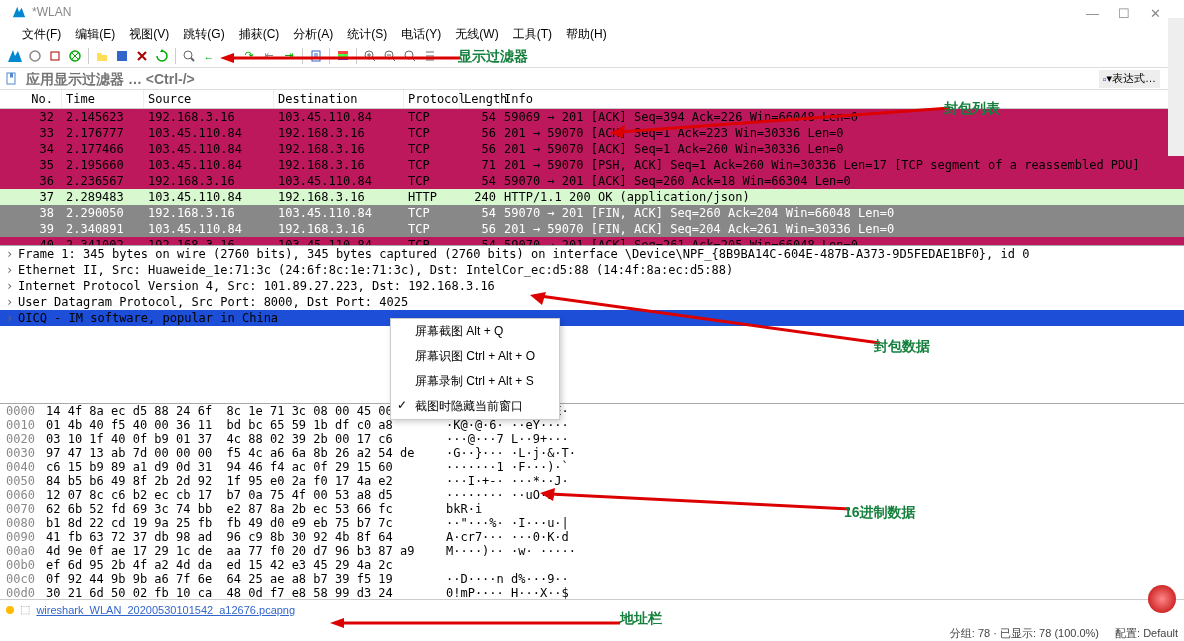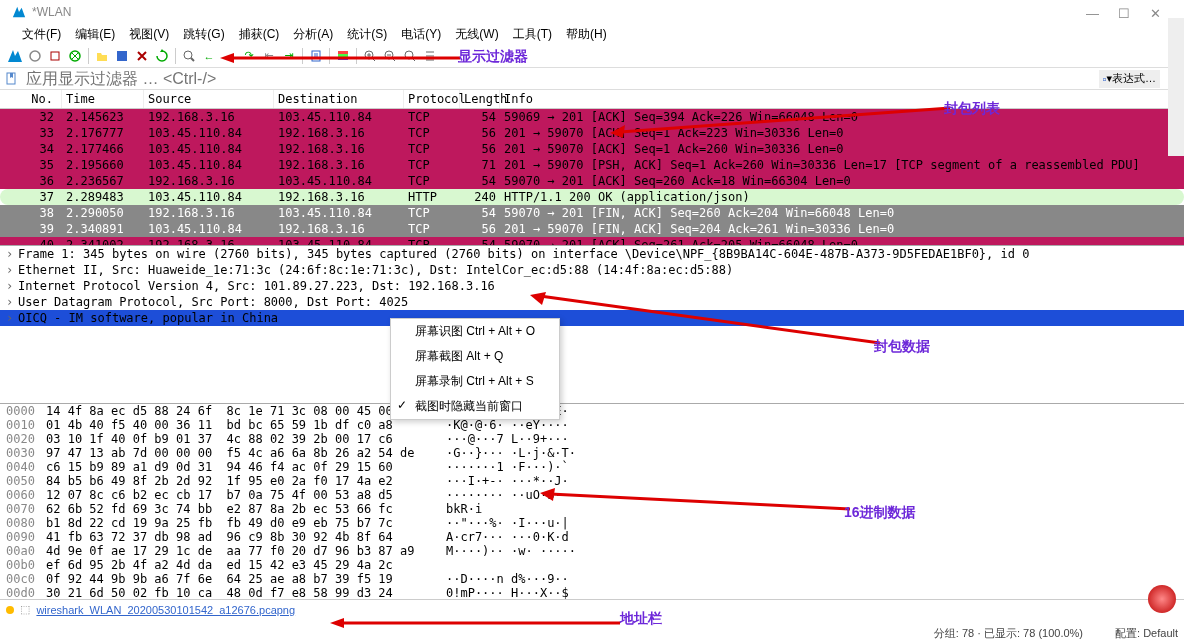--- a/index.html
+++ b/index.html
@@ -13,60 +13,60 @@
     
     .menubar { height: 20px; display: flex; padding: 0 16px; gap: 2px; align-items: center; }
     .menu-item { padding: 2px 6px; font-size: 12px; cursor: pointer; }
     
     .toolbar { height: 24px; display: flex; align-items: center; padding: 2px 6px; gap: 2px; border-bottom: 1px solid #ddd; }
     .tb-btn { width: 18px; height: 18px; display: flex; align-items: center; justify-content: center; cursor: pointer; }
     .tb-sep { width: 1px; height: 16px; background: #ccc; margin: 0 2px; }
     
     .filter-bar { height: 22px; display: flex; align-items: center; padding: 2px 4px; border-bottom: 1px solid #ddd; position: relative; }
     .filter-icon { width: 16px; height: 16px; margin-right: 2px; }
-    .filter-input { flex: 1; border: none; outline: none; font-size: 16px; padding: 2px 4px; color: #737373; background: transparent; }
+    .filter-input { flex: 1; border: none; outline: none; font-size: 14px; padding: 2px 4px; color: #737373; background: transparent; font-weight: bold; }
     .filter-right { display: flex; gap: 2px; }
     
     .packet-list { height: 156px; overflow: auto; border-bottom: 1px solid #aaa; font-family: Consolas, monospace; font-size: 12px; }
     .pl-header { display: flex; background: #fff; border-bottom: 1px solid #ccc; position: sticky; top: 0; }
     .pl-header > div { padding: 2px 4px; border-right: 1px solid #eee; }
     .pl-row { display: flex; }
     .pl-row > div { padding: 1px 4px; white-space: nowrap; overflow: hidden; }
     .col-no { width: 62px; text-align: right; padding-right: 8px !important; }
     .col-time { width: 82px; }
     .col-src { width: 130px; }
     .col-dst { width: 130px; }
     .col-proto { width: 56px; }
     .col-len { width: 40px; text-align: right; }
     .col-info { flex: 1; }
     .row-tcp { background: #be185d; }
-    .row-http { background: #d8f8d0; border-radius: 8px; }
+    .row-http { background: #d8f8d0; }
     .row-selected { background: #888; color: #fff; }
     
     .packet-details { height: 158px; border-bottom: 1px solid #aaa; overflow: auto; font-family: Consolas, monospace; font-size: 12px; position: relative; background: #fff; }
     .pd-row { padding: 1px 4px 1px 18px; white-space: nowrap; position: relative; }
     .pd-row::before { content: '›'; position: absolute; left: 6px; color: #666; }
     .pd-highlight { background: #1d4ed8; }
     
     .packet-bytes { height: 195px; overflow: auto; font-family: Consolas, monospace; font-size: 12px; background: #fff; }
     .pb-row { display: flex; padding: 0 6px; white-space: pre; }
     .pb-offset { width: 40px; color: #888; }
     .pb-hex { width: 400px; }
     .pb-ascii { flex: 1; }
     
     .statusbar { height: 20px; border-top: 1px solid #ccc; display: flex; align-items: center; padding: 0 6px; font-size: 11px; color: #444; }
     .sb-left { display: flex; align-items: center; gap: 6px; }
     .sb-dot { width: 8px; height: 8px; border-radius: 50%; }
-    .sb-right { margin-left: auto; display: flex; gap: 32px; margin-top: 48px; }
+    .sb-right { margin-left: auto; display: flex; gap: 16px; margin-top: 48px; }
     
     .context-menu { position: absolute; left: 390px; top: 318px; background: #fff; border: 1px solid #ccc; box-shadow: 2px 2px 6px rgba(0,0,0,0.2); font-size: 12px; z-index: 100; }
     .cm-item { padding: 4px 24px 4px 24px; cursor: pointer; position: relative; }
     .cm-item.checked::before { content: '✓'; position: absolute; left: 6px; }
     
-    .annotation { position: absolute; color: #6d28d9; font-size: 14px; font-weight: bold; z-index: 50; pointer-events: none; }
+    .annotation { position: absolute; color: #15803d; font-size: 14px; font-weight: bold; z-index: 50; pointer-events: none; }
     .arrow { position: absolute; z-index: 49; pointer-events: none; }
     .arrow-line { stroke: #d00; stroke-width: 3; fill: none; }
     .arrow-head { fill: #d00; }
     
     .expert-icon { position: absolute; right: 8px; bottom: 28px; width: 28px; height: 28px; border-radius: 50%; background: radial-gradient(circle, #f88, #b00); }
     
     .side-markers { position: absolute; right: 0; width: 16px; background: #eee; }
   </style>
 </head>
 <body>
@@ -333,22 +333,22 @@
     <span style="color:#888">⬚</span>
     <span style="color:#36c;text-decoration:underline">wireshark_WLAN_20200530101542_a12676.pcapng</span>
   </div>
   <div class="sb-right">
     <span>分组: 78 · 已显示: 78 (100.0%)</span>
     <span>配置: Default</span>
   </div>
 </div>
 
 <div class="context-menu" id="ctx-menu">
+    <div class="cm-item">屏幕截图 Alt + Q</div>
     <div class="cm-item">屏幕识图 Ctrl + Alt + O</div>
-    <div class="cm-item">屏幕截图 Alt + Q</div>
     <div class="cm-item">屏幕录制 Ctrl + Alt + S</div>
     <div class="cm-item checked">截图时隐藏当前窗口</div>
   </div>
 
 <div class="expert-icon"></div>
 
 <div class="annotation" style="left:458px;top:48px">显示过滤器</div>
 <svg class="arrow" style="left:220px;top:52px;width:240px;height:12px">
     <path class="arrow-line" d="M240 6 L10 6"></path>
     <path class="arrow-head" d="M0 6 L14 1 L14 11 z"></path>

